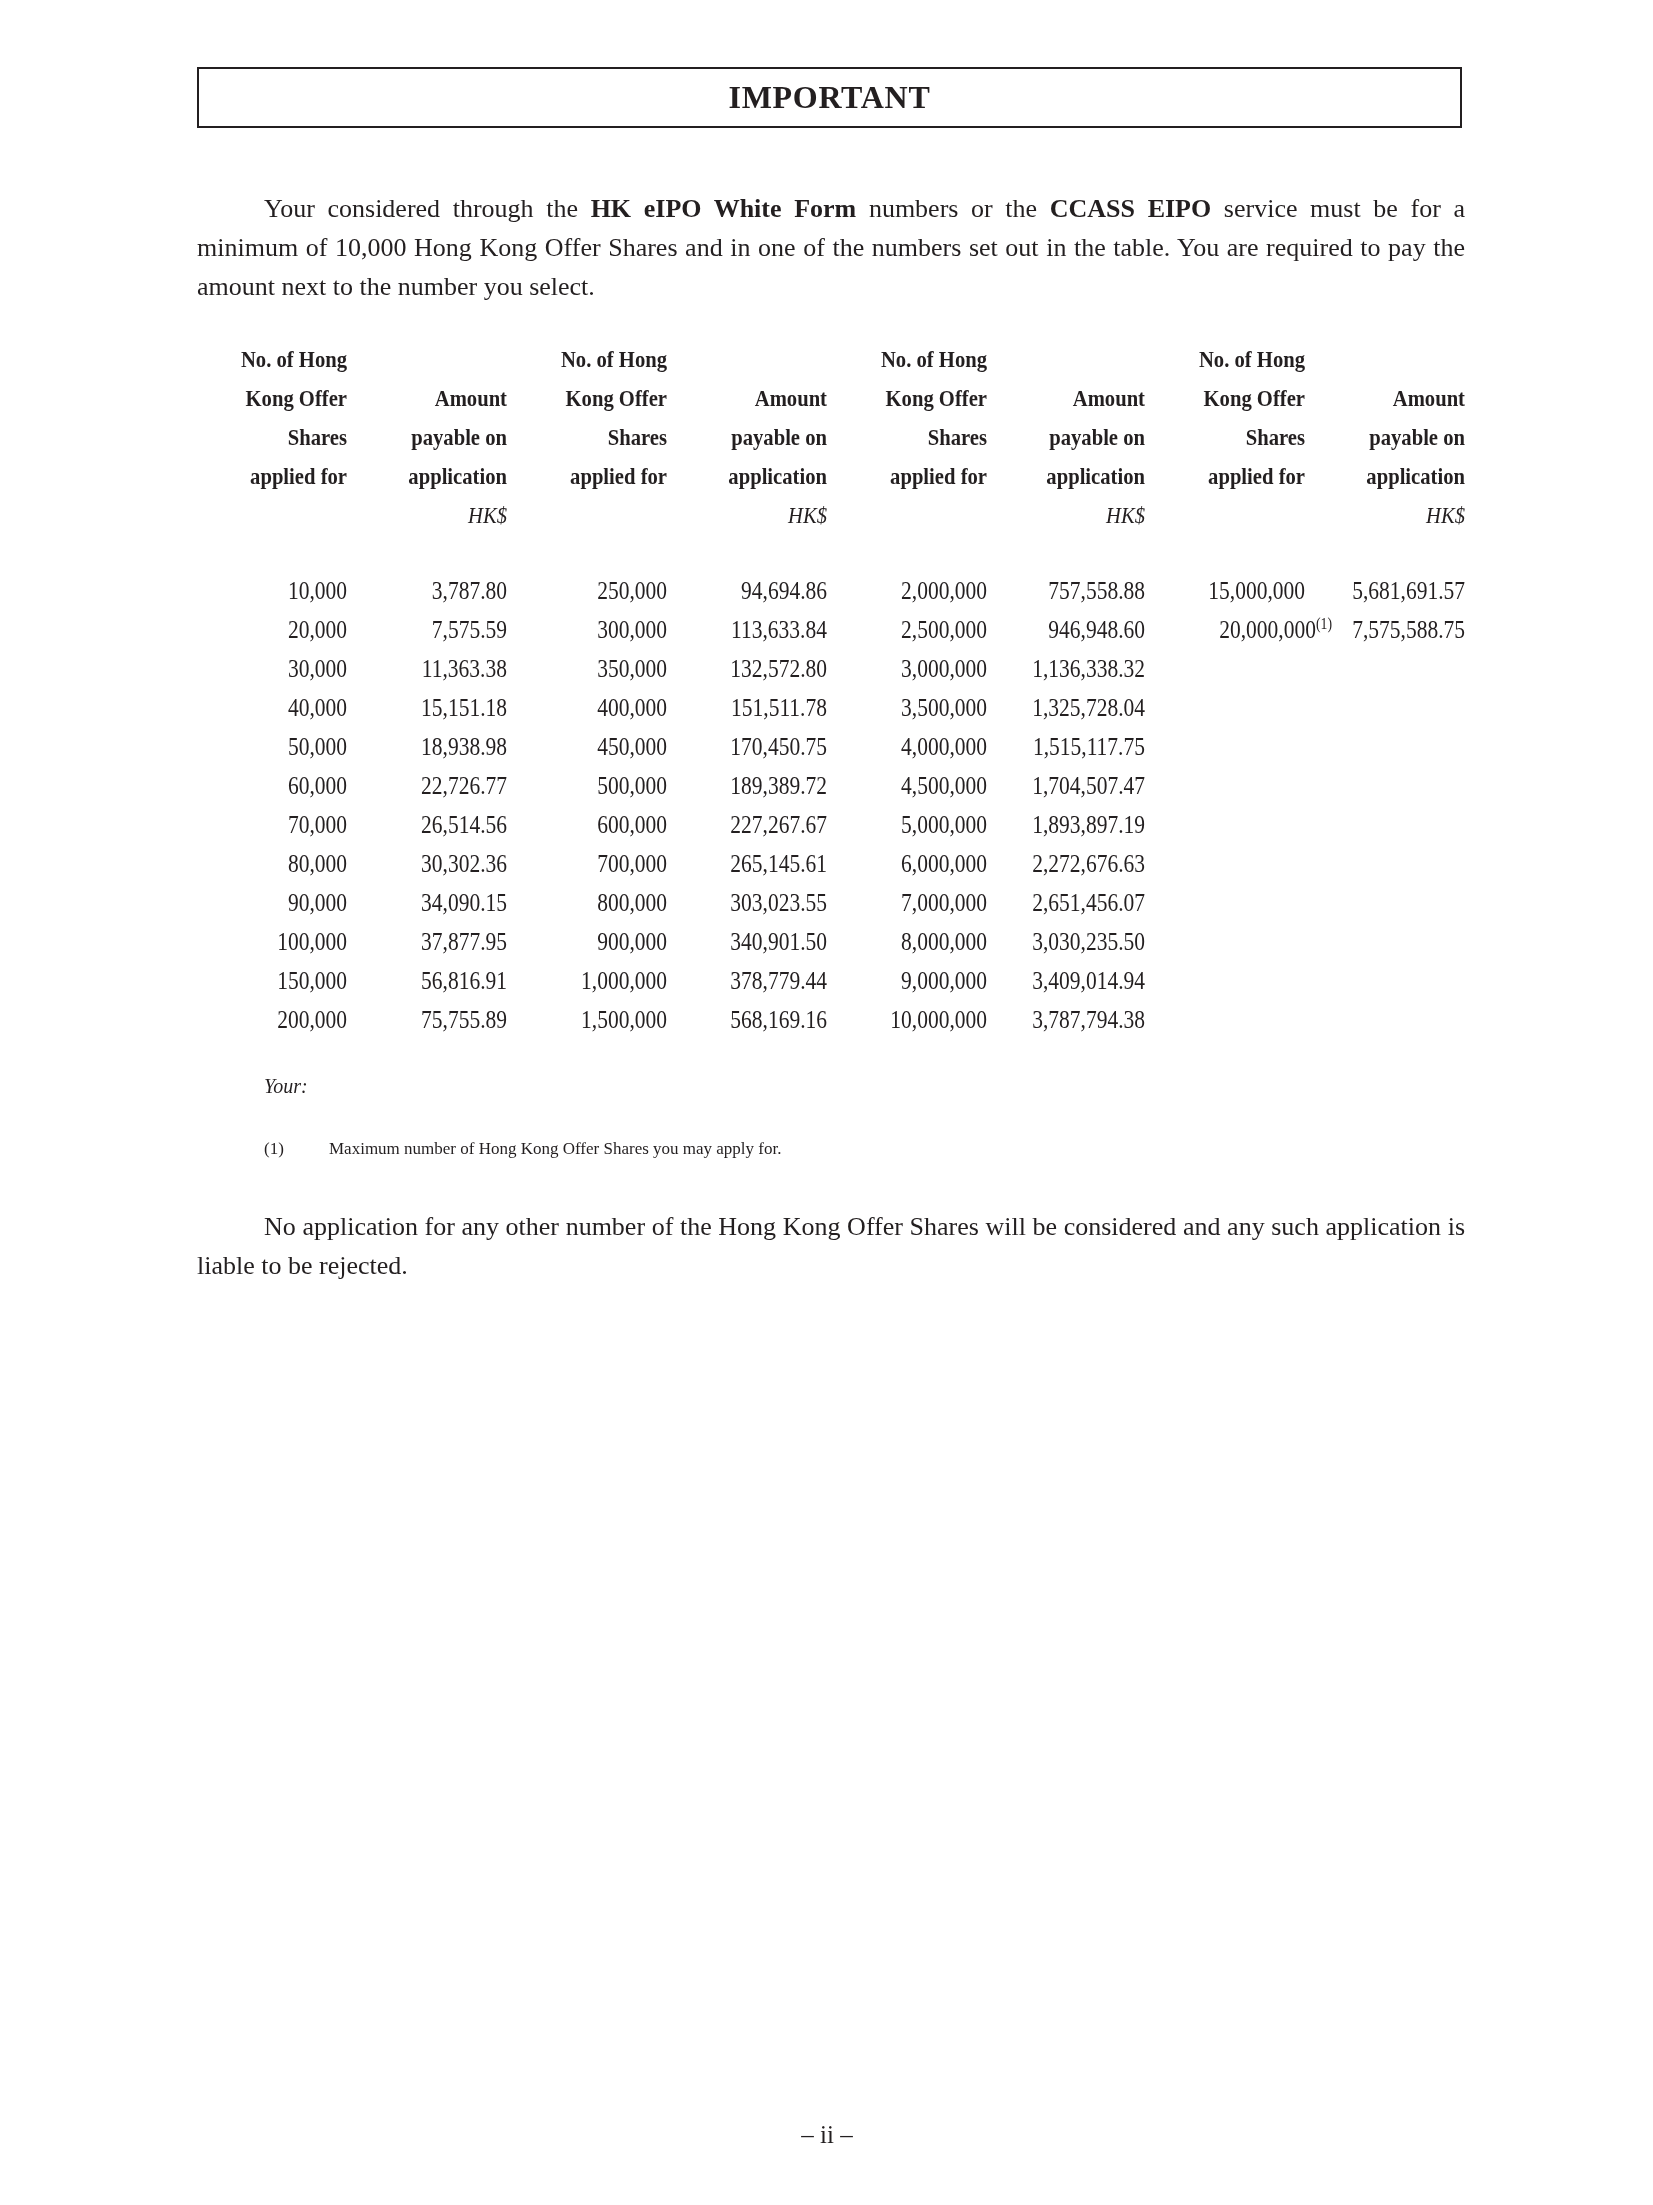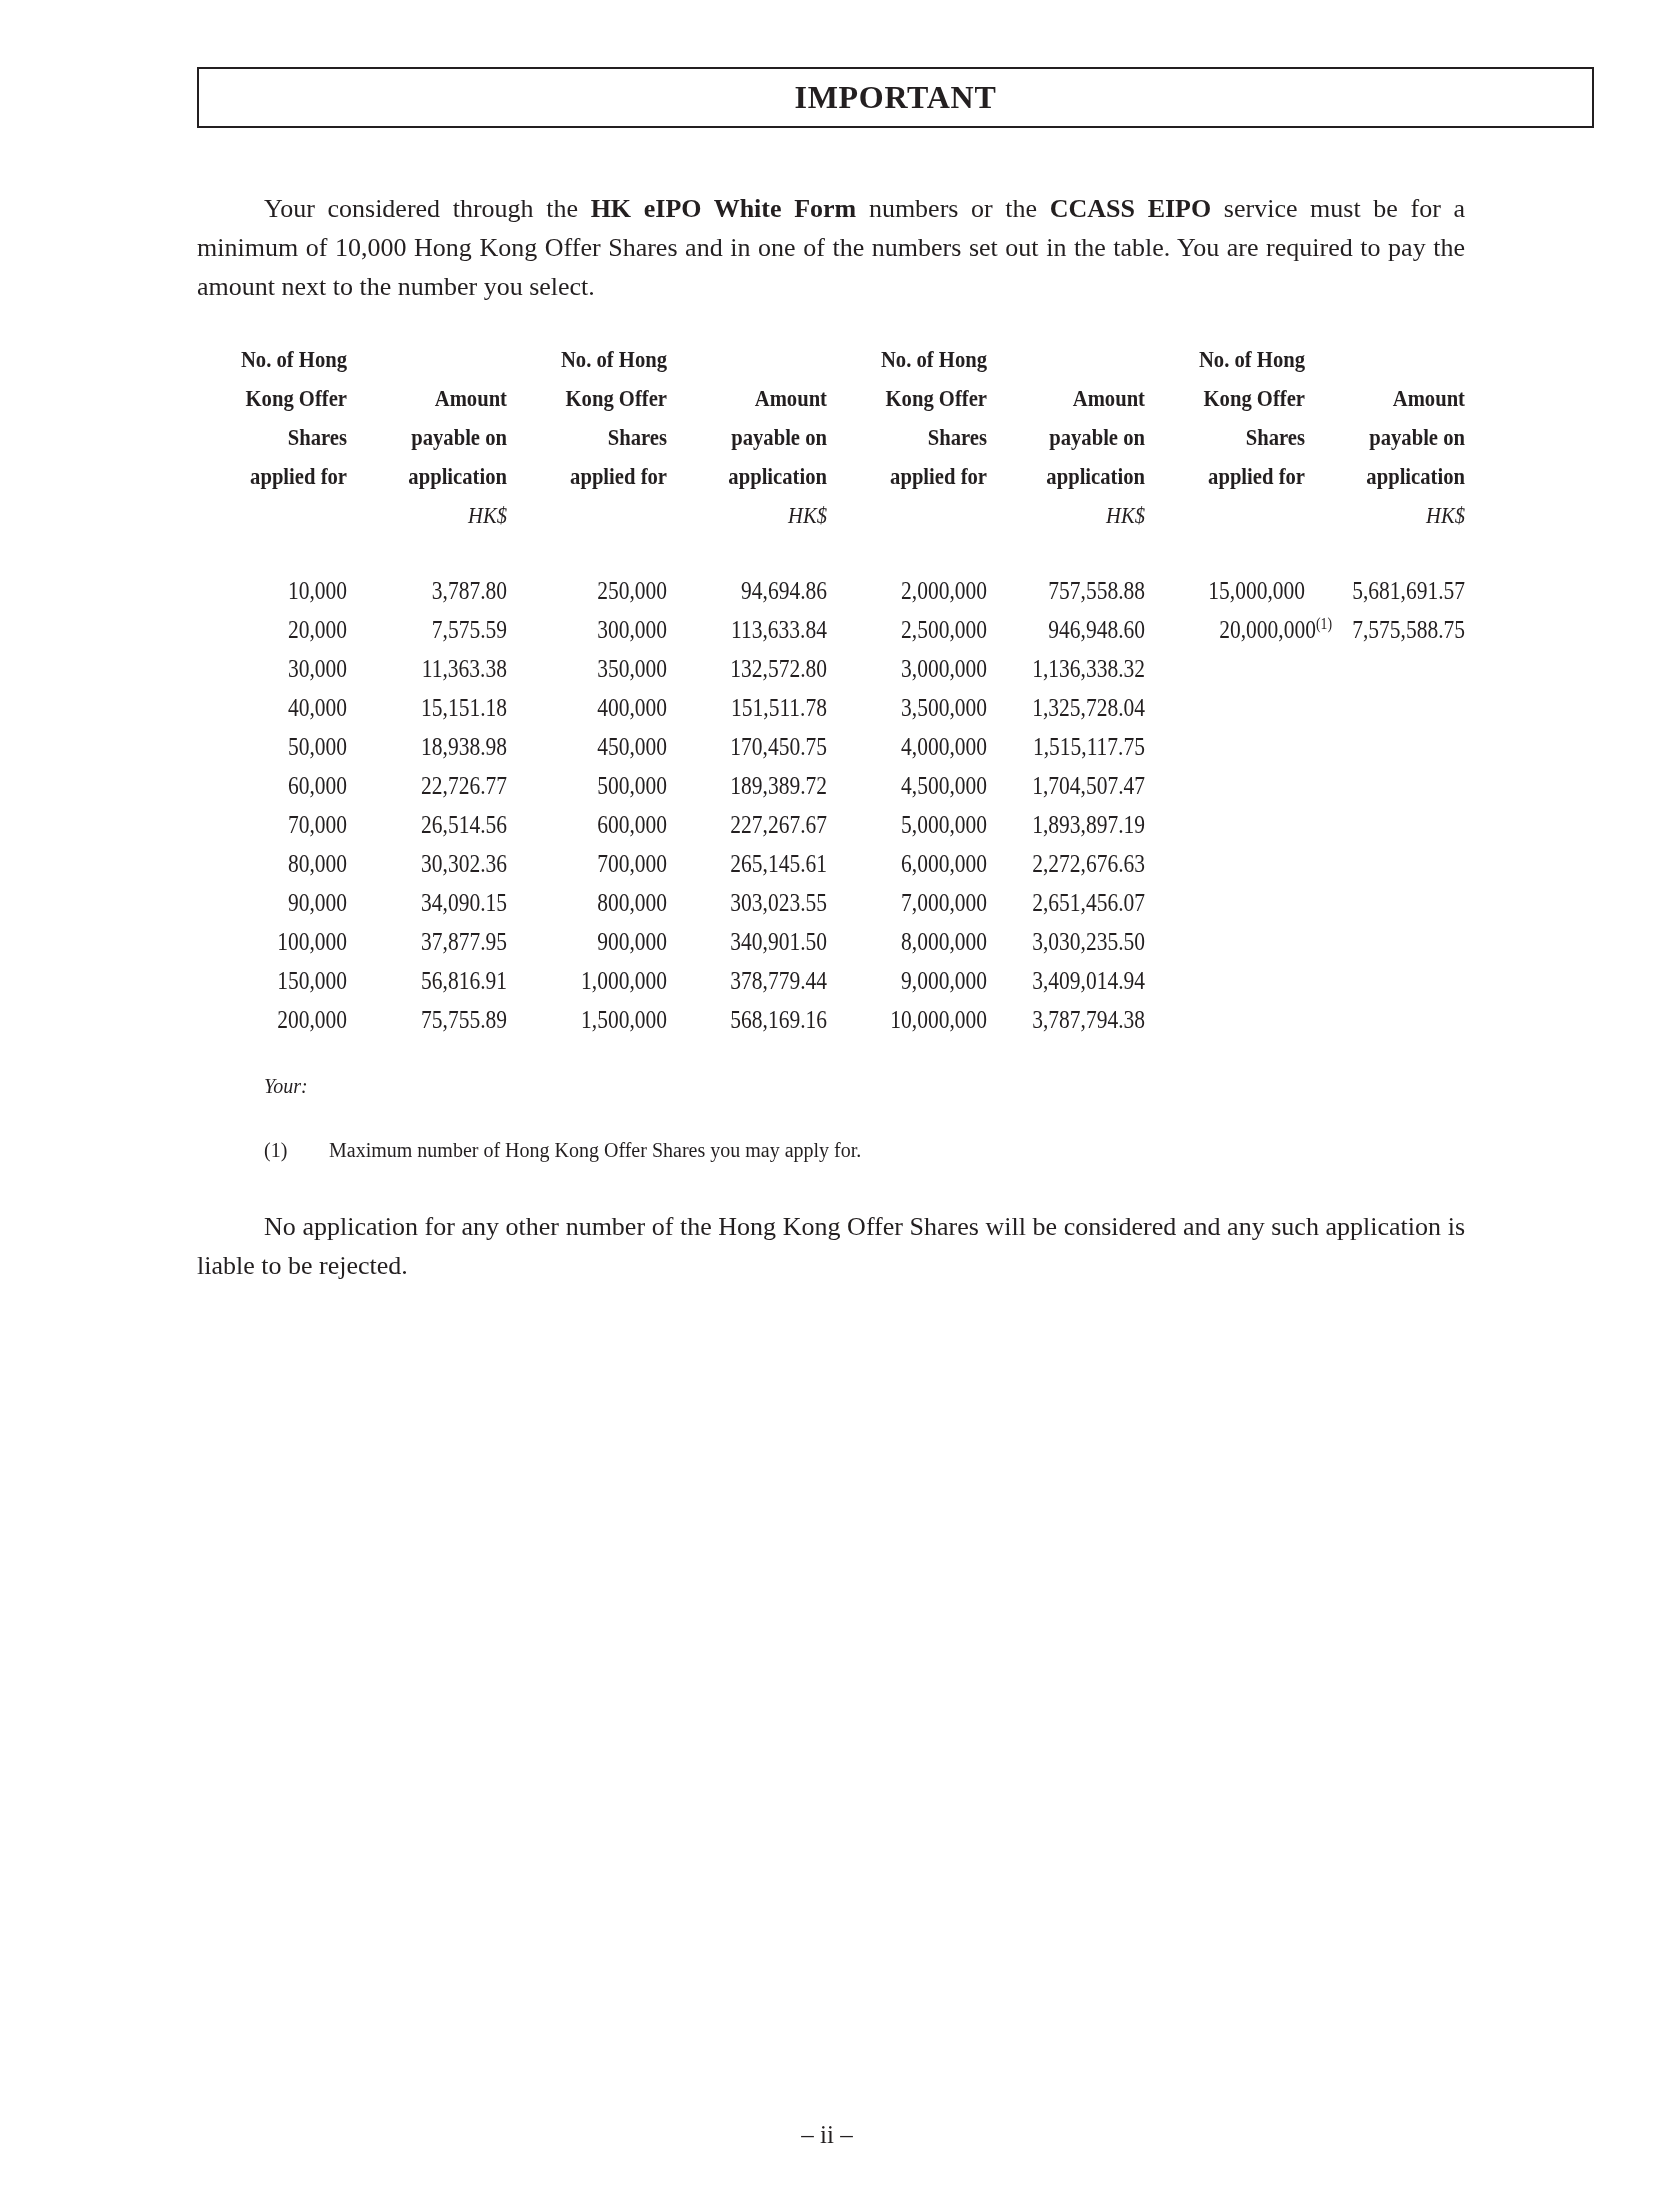--- a/index.html
+++ b/index.html
@@ -1,34 +1,34 @@
 <!DOCTYPE html>
 <html style="font-size:10.7px"><head>
 <meta charset="utf-8">
 <style>
   html, body { margin: 0; padding: 0; background: #ffffff; }
   body { width: 1654px; height: 2205px; position: relative; overflow: hidden;
          font-family: "Liberation Serif", "DejaVu Serif", serif; color: #231f20; }
   .abs { position: absolute; }
-  .title-box { left: 197px; top: 67px; width: 1397px; height: 61px;
+  .title-box { left: 197px; top: 67px; width: 1265px; height: 61px;
                border: 2.7px solid #231f20; box-sizing: border-box; }
   .title-box span { display: block; text-align: center; font-weight: bold;
                     font-size: 32px; line-height: 56px; letter-spacing: 0.7px; }
   .para { left: 197px; width: 1268px; font-size: 26px; line-height: 39px;
           text-align: justify; text-align-last: left; }
   .para .indent { display: inline-block; width: 67px; }
   .para b { font-weight: bold; }
   .hdr { font-weight: bold; font-size: 24px; line-height: 39px; text-align: right;
          transform: scaleX(0.86); transform-origin: right top; white-space: nowrap; }
   .hdr .cur { font-style: italic; font-weight: normal; }
   .cell { font-size: 25px; line-height: 39px; text-align: right; white-space: nowrap;
           transform: scaleX(0.86); transform-origin: right top; }
   .cell sup { font-size: 16px; vertical-align: 9.3px; line-height: 0; }
   .note-label { left: 264px; top: 1075px; font-size: 20px; font-style: italic; }
-  .note-item { left: 264px; top: 1139px; font-size: 20px; }
+  .note-item { left: 264px; top: 1139px; font-size: 17px; }
   .note-item .num { display: inline-block; width: 65px; }
   .page-num { left: 0; width: 1654px; top: 2093px; text-align: center; font-size: 25px; margin-top: 28px; }
 </style>
 </head>
 <body>
 
 <div class="abs title-box">
   <span>IMPORTANT</span>
 </div>
 

